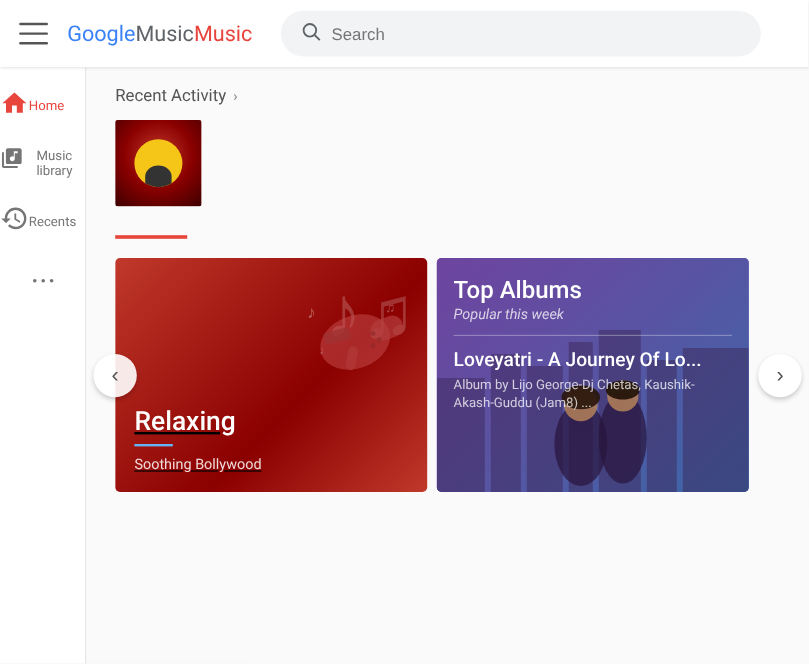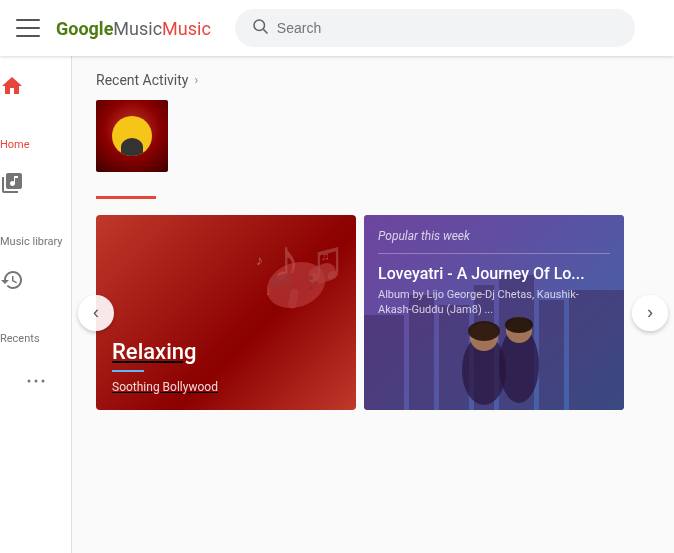--- a/index.html
+++ b/index.html
@@ -39,22 +39,22 @@
       background: #555;
       border-radius: 1px;
     }
     .header-logo {
       display: flex;
       align-items: center;
       font-size: 18px;
       margin-right: 24px;
     }
     .logo-google {
-      color: #4d7c0f;
-      font-weight: 700;
+      color: #3b82f6;
+      font-weight: 400;
     }
     .logo-play {
       color: #5f6368;
       font-weight: 400;
     }
     .logo-music {
       color: #e8453c;
       font-weight: 400;
     }
     .header-search {
@@ -92,28 +92,27 @@
       background: #fff;
       display: flex;
       flex-direction: column;
       align-items: center;
       padding-top: 8px;
       border-right: 1px solid #e0e0e0;
       flex-shrink: 0;
     }
     .sidebar-item {
       display: flex;
-      flex-direction: column;
-      align-items: flex-start;
+      flex-direction: row;
+      align-items: center;
       padding: 10px 0;
       width: 100%;
       cursor: pointer;
       font-size: 11px;
       color: #757575;
-      gap: 36px;
     }
     .sidebar-item.active {
       color: #e8453c;
     }
     .sidebar-item .icon {
       width: 24px;
       height: 24px;
       margin-bottom: 4px;
     }
     .sidebar-dots {
@@ -469,20 +468,21 @@
 
                 <circle cx="120" cy="122" r="14" fill="rgba(180,130,90,0.85)"></circle>
                 <circle cx="155" cy="115" r="13" fill="rgba(180,130,90,0.85)"></circle>
 
                 <ellipse cx="120" cy="116" rx="16" ry="10" fill="rgba(40,20,10,0.9)"></ellipse>
 
                 <ellipse cx="155" cy="110" rx="14" ry="8" fill="rgba(30,15,5,0.9)"></ellipse>
               </svg>
             </div>
             <div class="card-albums-content">
+              <div class="albums-title">Top Albums</div>
               <div class="albums-popular">Popular this week</div>
               <div class="albums-divider"></div>
               <div class="albums-song-title">Loveyatri - A Journey Of Lo...</div>
               <div class="albums-song-sub">Album by Lijo George-Dj Chetas, Kaushik-Akash-Guddu (Jam8) ...</div>
             </div>
           </div>
         </div>
 
         <button class="nav-btn next">›</button>
       </div>

